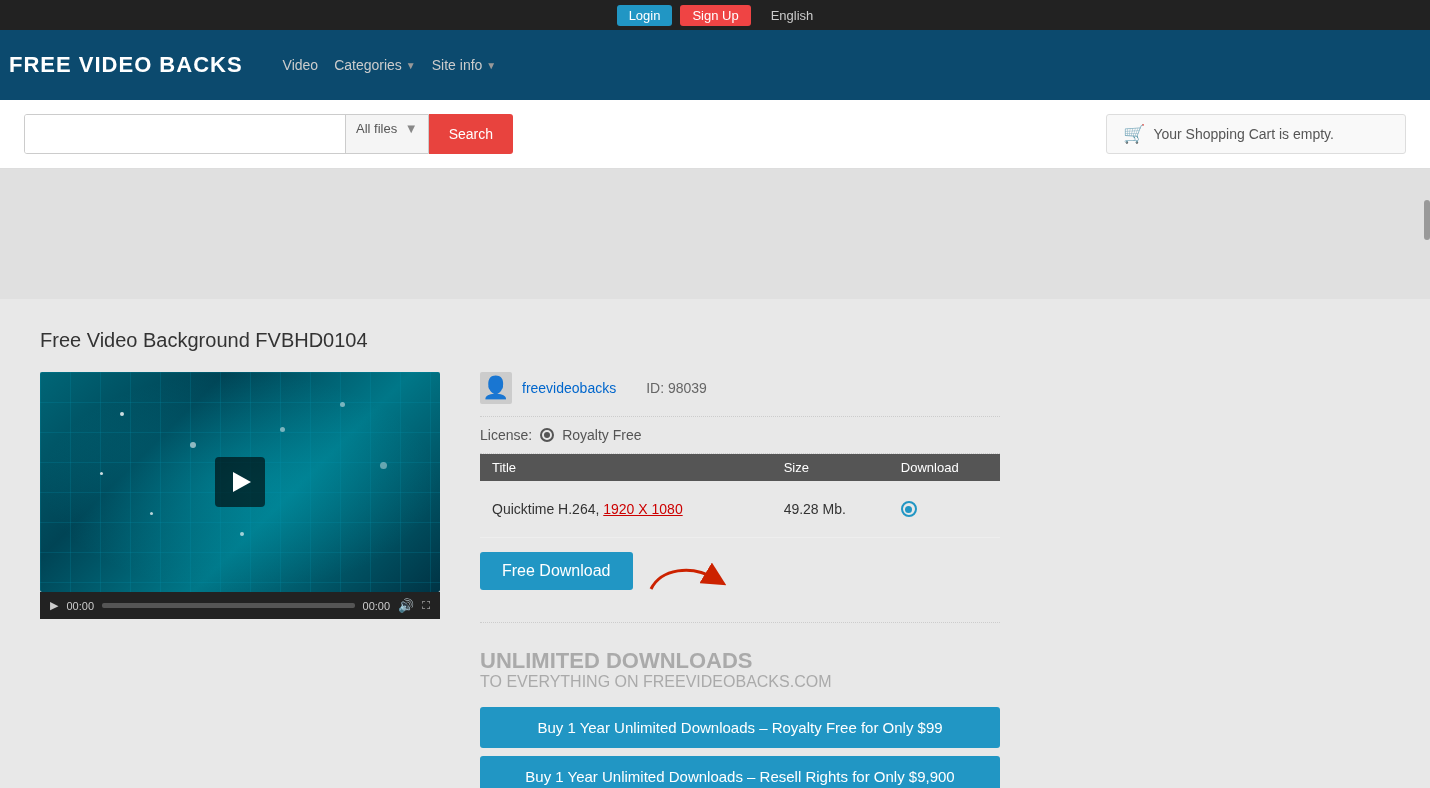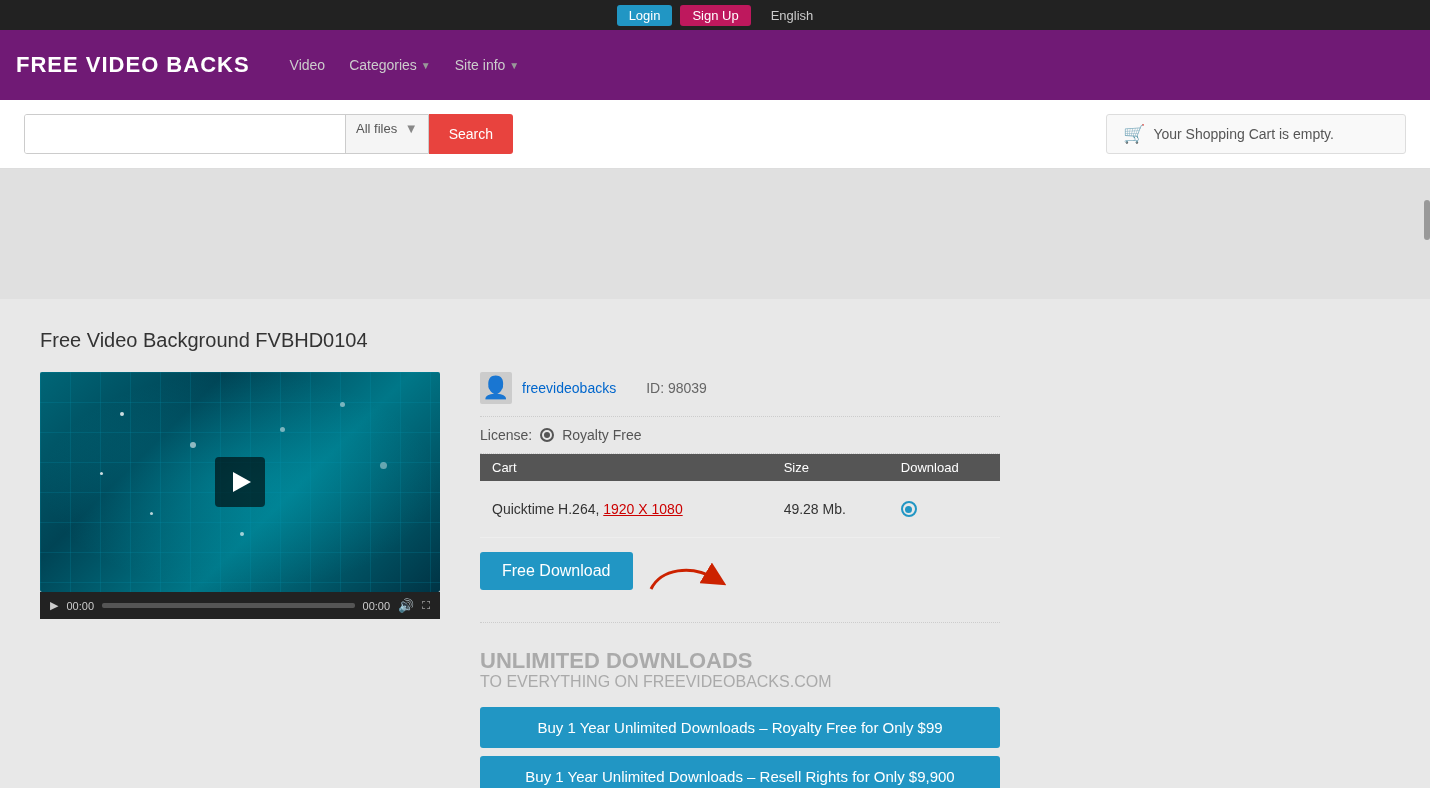--- a/index.html
+++ b/index.html
@@ -18,54 +18,54 @@
     .top-bar .btn-login {
       background: #2196c4;
       color: #fff;
       border: none;
       padding: 3px 12px;
       cursor: pointer;
       font-size: 13px;
       border-radius: 3px;
     }
     .top-bar .btn-signup {
-      background: #be185d;
+      background: #ef4444;
       color: #fff;
       border: none;
       padding: 3px 12px;
       cursor: pointer;
       font-size: 13px;
       border-radius: 3px;
     }
     .top-bar .lang {
       color: #ccc;
       font-size: 13px;
       margin-left: 12px;
     }
 
     
     .header {
-      background: #701a75;
+      background: #0c4a6e;
       height: 70px;
       display: flex;
       align-items: center;
-      padding: 0 16px;
+      padding: 0 9px;
       gap: 40px;
     }
     .header .logo {
       color: #fff;
       font-size: 22px;
       font-weight: bold;
       letter-spacing: 1px;
       text-transform: uppercase;
       white-space: nowrap;
     }
     .header nav {
       display: flex;
-      gap: 24px;
+      gap: 16px;
       align-items: center;
     }
     .header nav a {
       color: #ccc;
       text-decoration: none;
       font-size: 14px;
     }
     .nav-dropdown {
       display: flex;
       align-items: center;
@@ -522,21 +522,21 @@
         <span class="license-label">License:</span>
         <div class="radio-btn">
           <div class="radio-inner"></div>
         </div>
         <span class="license-type">Royalty Free</span>
       </div>
 
       <table class="download-table">
         <thead>
           <tr>
-            <th>Cart</th>
+            <th>Title</th>
             <th>Size</th>
             <th>Download</th>
           </tr>
         </thead>
         <tbody>
           <tr class="table-row">
             <td>
               <span>Quicktime H.264, </span><span class="file-title-underline">1920 X 1080</span>
             </td>
             <td>49.28 Mb.</td>

